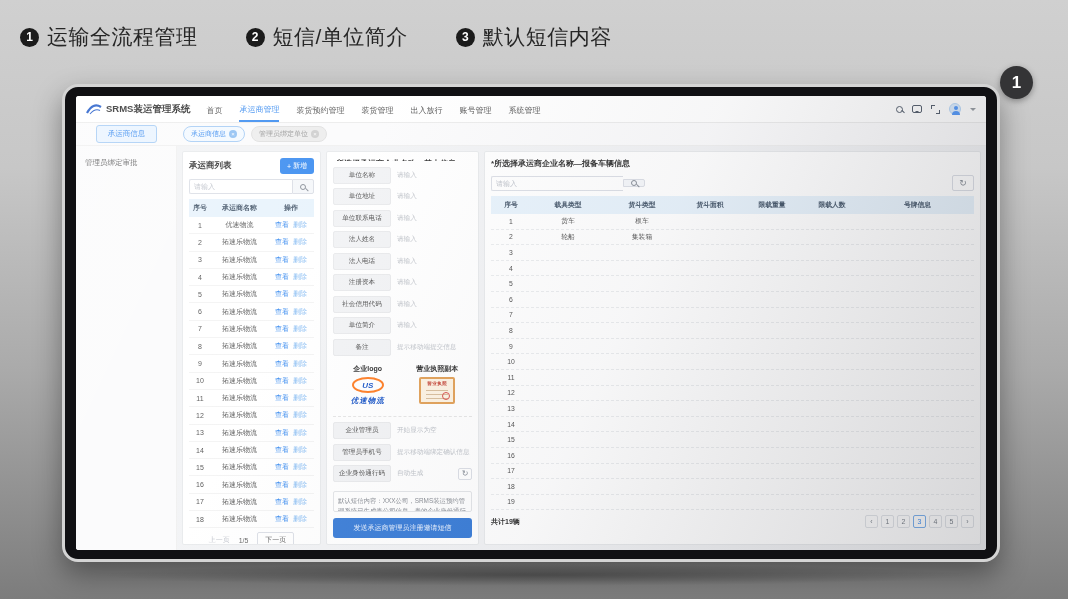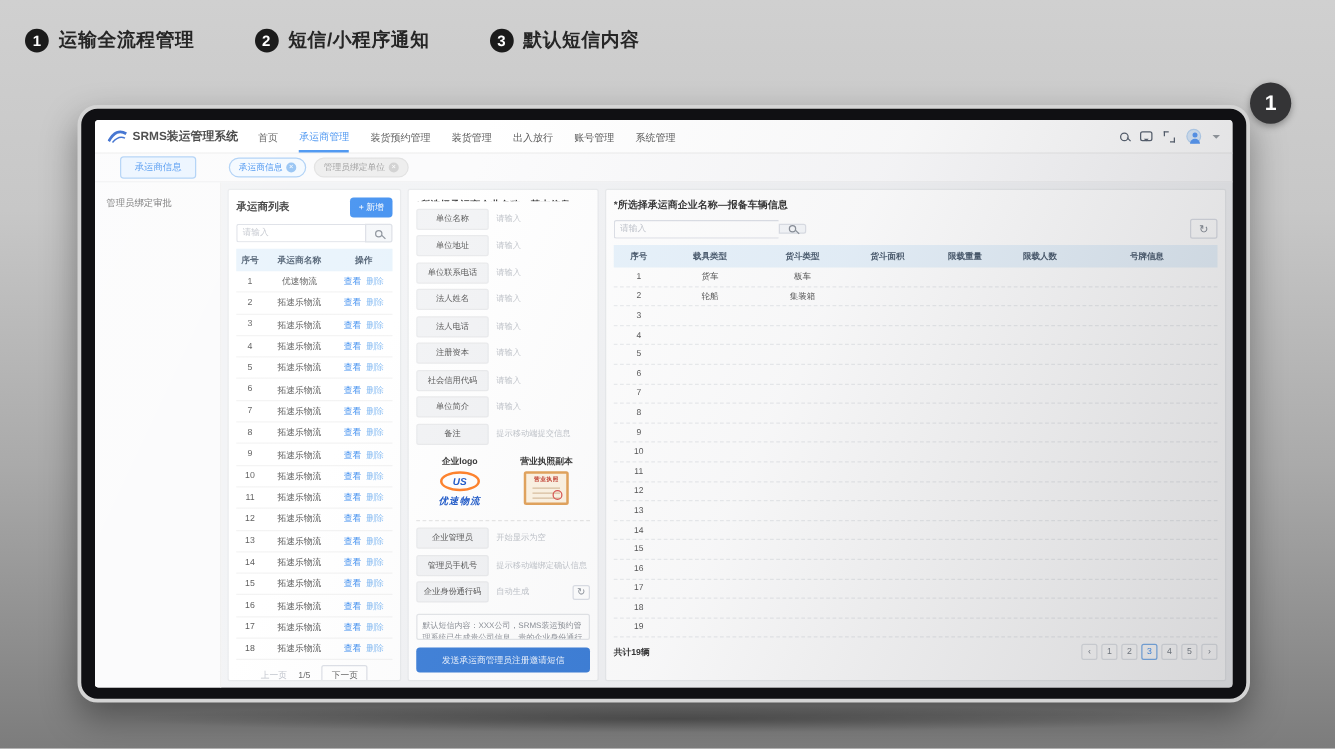--- a/index.html
+++ b/index.html
@@ -6,21 +6,21 @@
   html,body { width:1068px; height:599px; overflow:hidden; }
   body { font-family:"Liberation Sans", sans-serif; }
   .stage { position:relative; width:1068px; height:599px;
     background:linear-gradient(180deg,#d0d0d0 0%,#c7c7c7 28%,#aaaaaa 62%,#8b8b8b 88%,#7c7c7c 100%); }
 
   
   .callouts { position:absolute; top:23px; left:20px; display:flex; gap:48px; align-items:center; }
   .callout { display:flex; align-items:center; gap:8px; }
   .callout-num { width:19px; height:19px; border-radius:50%; background:#1b1b1b; color:#fff;
     font-size:12px; font-weight:700; display:flex; align-items:center; justify-content:center; }
-  .callout-label { font-size:15px; font-weight:700; color:#262626; letter-spacing:.5px; }
+  .callout-label { font-size:21px; font-weight:400; color:#262626; letter-spacing:.5px; }
 
   
   .monitor { position:absolute; left:62px; top:84px; width:938px; height:478px;
     background:#101013; border:3px solid #d4d4d4; border-radius:16px;
     box-shadow:0 12px 28px rgba(0,0,0,.38); }
   .monitor-badge { position:absolute; left:1000px; top:66px; width:33px; height:33px; border-radius:50%;
     background:#343436; color:#fff; display:flex; align-items:center; justify-content:center;
     font-size:17px; font-weight:700; z-index:10; box-shadow:0 2px 6px rgba(0,0,0,.35); }
   .monitor-shadow { position:absolute; left:95px; top:564px; width:880px; height:22px;
     background:radial-gradient(ellipse at center, rgba(0,0,0,.30), rgba(0,0,0,0) 70%); }
@@ -171,21 +171,21 @@
 
 <div class="stage">
 
   <div class="callouts">
       <div class="callout">
         <span class="callout-num">1</span>
         <span class="callout-label">运输全流程管理</span>
       </div>
       <div class="callout">
         <span class="callout-num">2</span>
-        <span class="callout-label">短信/小程序通知</span>
+        <span class="callout-label">短信/单位简介</span>
       </div>
       <div class="callout">
         <span class="callout-num">3</span>
         <span class="callout-label">默认短信内容</span>
       </div>
     </div>
 
   <div class="monitor">
     <div class="screen">
 

